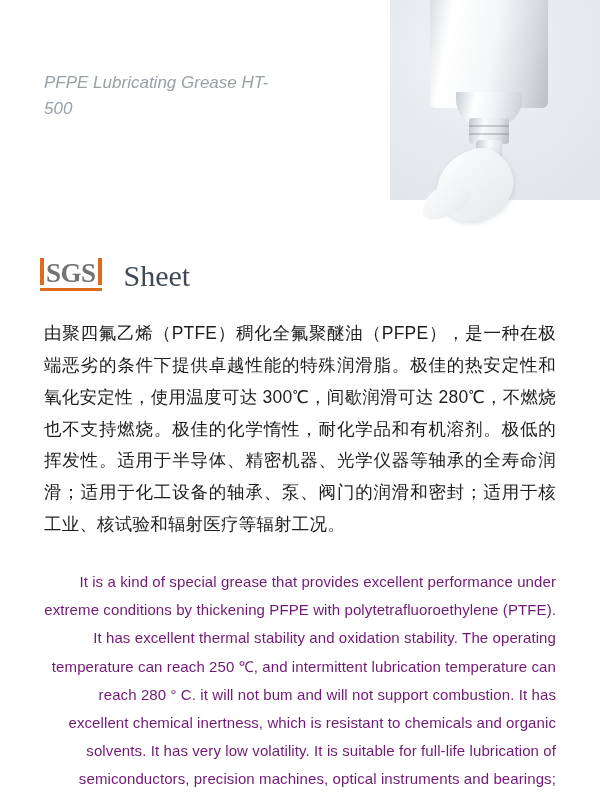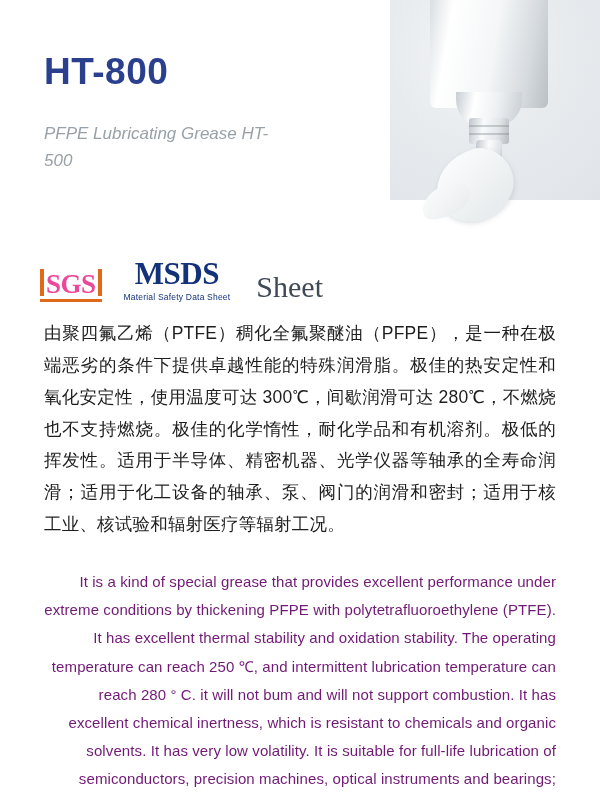--- a/index.html
+++ b/index.html
@@ -154,21 +154,21 @@
   }
   .cert-sgs {
     position: relative;
     padding: 2px 2px 4px 2px;
   }
   .cert-sgs .sgs-text {
     font-family: "Liberation Serif", serif;
     font-size: 27px;
     font-weight: 700;
     letter-spacing: -0.5px;
-    color: #ec4899;
+    color: #737373;
     line-height: 1;
   }
   .cert-sgs .sgs-bar-l,
   .cert-sgs .sgs-bar-r {
     position: absolute;
     top: 0;
     bottom: 6px;
     width: 4px;
     background: #e06a1b;
   }
@@ -240,36 +240,31 @@
     <div class="photo-bg"></div>
     <div class="tube-body"></div>
     <div class="tube-shoulder"></div>
     <div class="tube-neck"></div>
     <div class="tube-tip"></div>
     <div class="grease-blob"></div>
     <div class="grease-tail"></div>
   </div>
 
   <div class="title-block">
-    <h2 class="title-model">HT-800</h2>
     <div class="subtitle-en">PFPE Lubricating Grease HT-500</div>
   </div>
 
   <div class="certs">
     <div class="cert-sgs">
       <span class="sgs-bar-l"></span>
       <span class="sgs-bar-r"></span>
       <div class="sgs-text">SGS</div>
       <span class="sgs-underline"></span>
     </div>
 
-    <div class="cert-msds">
-      <div class="msds-text">MSDS</div>
-      <div class="msds-sub">Material Safety Data Sheet</div>
-    </div>
 
     <div class="cert-rohs">
       <div class="rohs-text">Sheet</div>
     </div>
   </div>
 
   <div class="body-cn">由聚四氟乙烯（PTFE）稠化全氟聚醚油（PFPE），是一种在极端恶劣的条件下提供卓越性能的特殊润滑脂。极佳的热安定性和氧化安定性，使用温度可达 300℃，间歇润滑可达 280℃，不燃烧也不支持燃烧。极佳的化学惰性，耐化学品和有机溶剂。极低的挥发性。适用于半导体、精密机器、光学仪器等轴承的全寿命润滑；适用于化工设备的轴承、泵、阀门的润滑和密封；适用于核工业、核试验和辐射医疗等辐射工况。</div>
 
   <div class="body-en">It is a kind of special grease that provides excellent performance under extreme conditions by thickening PFPE with polytetrafluoroethylene (PTFE). It has excellent thermal stability and oxidation stability. The operating temperature can reach 250 ℃, and intermittent lubrication temperature can reach 280 ° C. it will not bum and will not support combustion. It has excellent chemical inertness, which is resistant to chemicals and organic solvents. It has very low volatility. It is suitable for full-life lubrication of semiconductors, precision machines, optical instruments and bearings; suitable for lubrication and sealing of bearings, pumps and valves of chemical equipment. It is suitable for nuclear industry, nuclear test and radiation medical treatment.</div>
 

